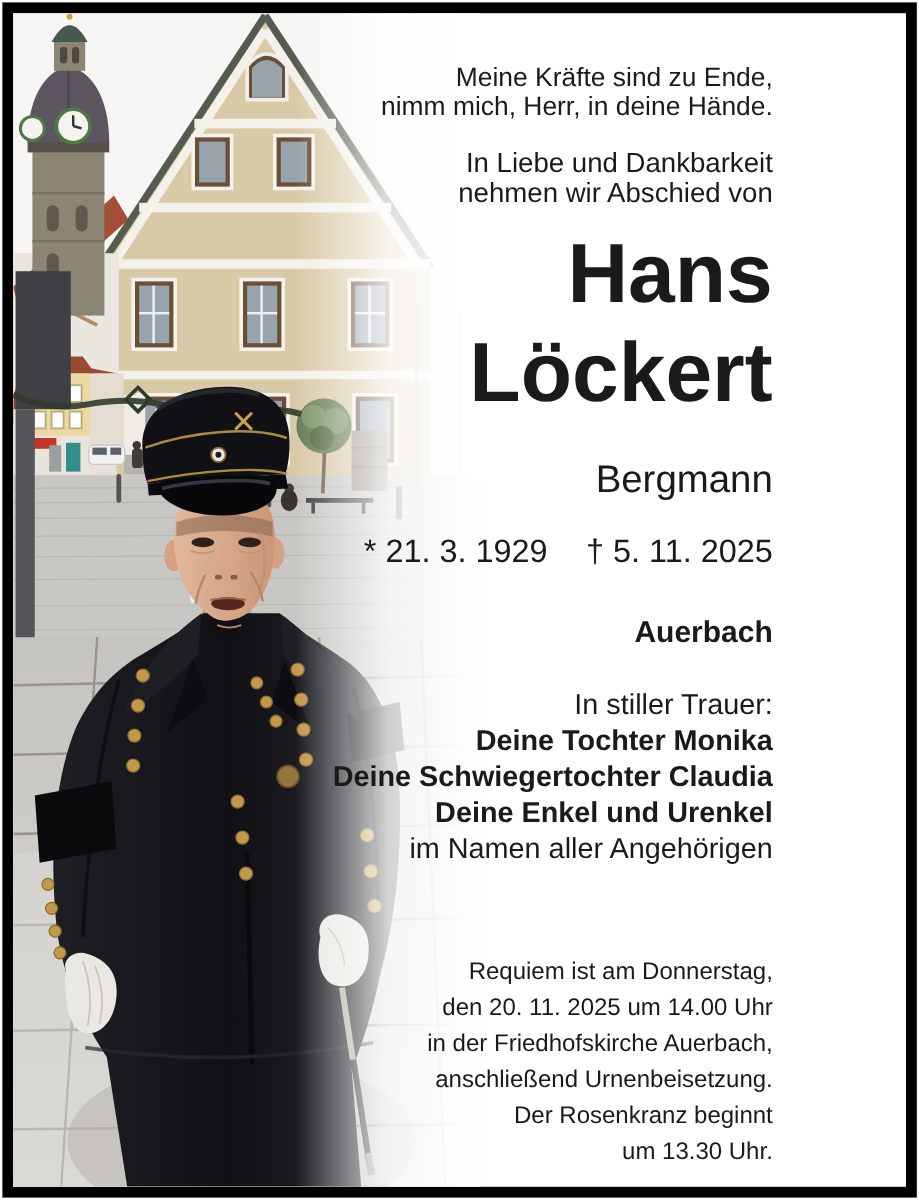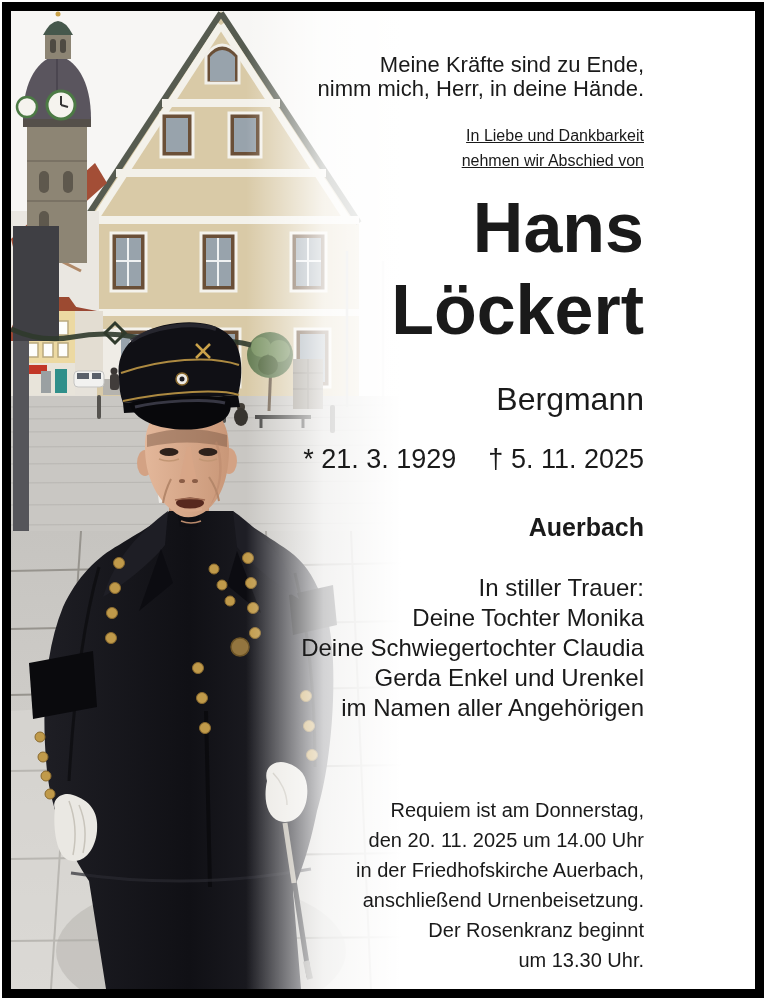--- a/index.html
+++ b/index.html
@@ -5,28 +5,28 @@
   html,body{margin:0;padding:0;background:#fff;}
   .page{position:relative;width:766px;height:1000px;background:#fff;overflow:hidden;
         font-family:"Liberation Sans","DejaVu Sans",sans-serif;color:#1a1a1a;}
   .card{position:absolute;left:2px;top:2px;width:762px;height:996px;background:#fff;
         border:9px solid #000;box-sizing:border-box;overflow:hidden;}
   .photo{position:absolute;left:0;top:0;width:390px;height:978px;}
   .photo svg{display:block;}
   .text-layer{position:absolute;left:0;top:0;width:676px;height:978px;}
   .blk{position:absolute;left:0;right:43px;text-align:right;white-space:nowrap;}
   .quote{top:42px;font-size:22px;line-height:24px;}
-  .intro{top:112px;font-size:16px;line-height:25px;text-decoration:underline;}
+  .intro{top:112px;font-size:23px;line-height:25px;}
   .name{top:176px;font-size:70px;line-height:82px;font-weight:bold;letter-spacing:0;}
   .profession{top:375px;font-size:32px;line-height:26px;margin-left:24px;}
   .dates{top:434px;font-size:27px;line-height:28px;}
   .dates .death{margin-left:32px;}
   .place{top:503px;font-size:25px;line-height:26px;font-weight:bold;margin-left:16px;}
   .trauer{top:562px;font-size:24px;line-height:30px;}
-  .trauer .bold{font-weight:normal;}
+  .trauer .bold{font-weight:bold;}
   .service{top:784px;font-size:20px;line-height:30px;}
 </style>
 </head>
 <body>
 
 <div class="page">
   <div class="card">
 
     <div class="photo" role="img" aria-label="Hans Löckert in Bergmannsuniform mit Schirmmütze auf dem Marktplatz von Auerbach">
       <svg width="390" height="978" viewBox="0 0 390 978" xmlns="http://www.w3.org/2000/svg">
@@ -356,21 +356,21 @@
       <div class="blk dates">
         <span class="birth">* 21. 3. 1929</span><span class="death">† 5. 11. 2025</span>
       </div>
 
       <div class="blk place">Auerbach</div>
 
       <div class="blk trauer">
         <div>In stiller Trauer:</div>
         <div class="bold">Deine Tochter Monika</div>
         <div class="bold">Deine Schwiegertochter Claudia</div>
-        <div class="bold">Gerda Enkel und Urenkel</div>
+        <div class="bold">Deine Enkel und Urenkel</div>
         <div>im Namen aller Angehörigen</div>
       </div>
 
       <div class="blk service">
         <div>Requiem ist am Donnerstag,</div>
         <div>den 20. 11. 2025 um 14.00 Uhr</div>
         <div>in der Friedhofskirche Auerbach,</div>
         <div>anschließend Urnenbeisetzung.</div>
         <div>Der Rosenkranz beginnt</div>
         <div>um 13.30 Uhr.</div>

